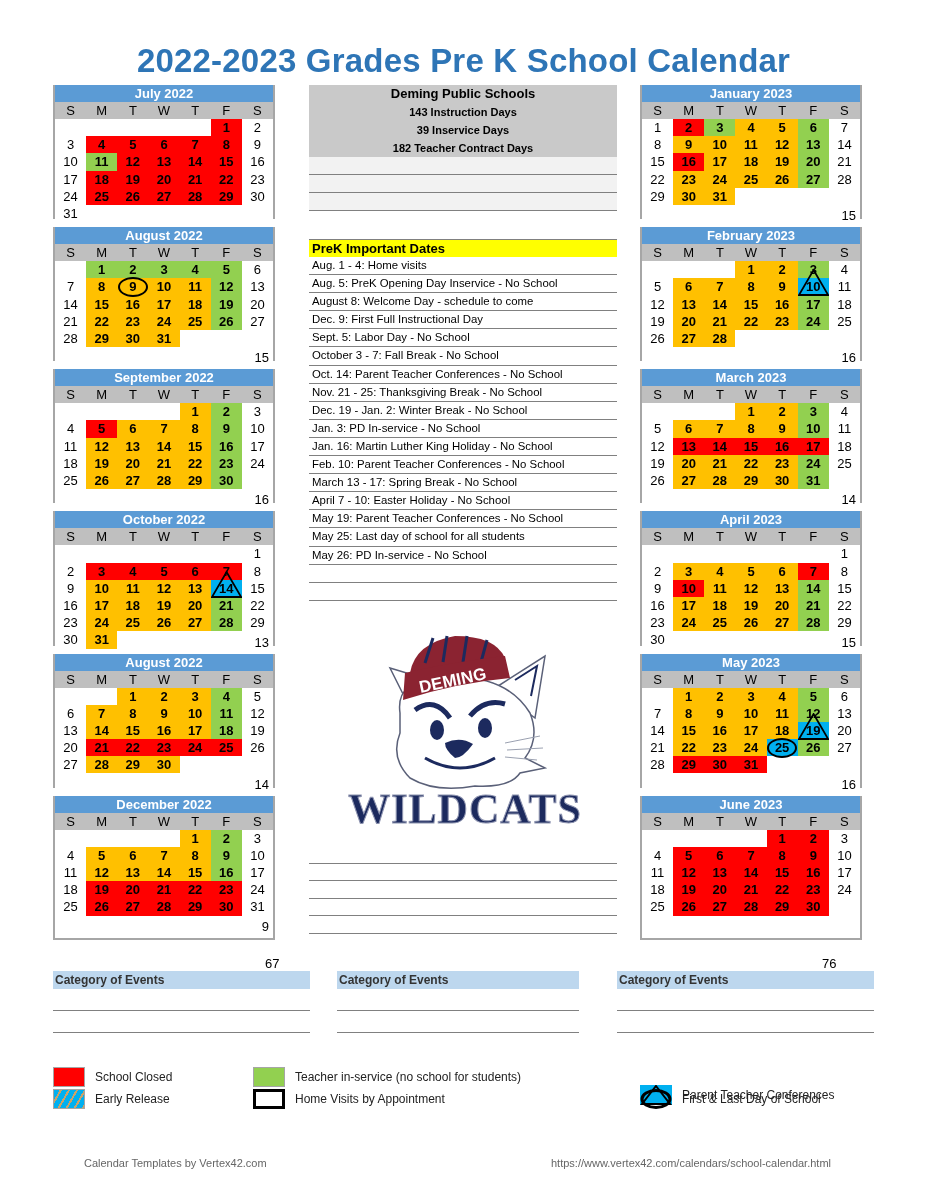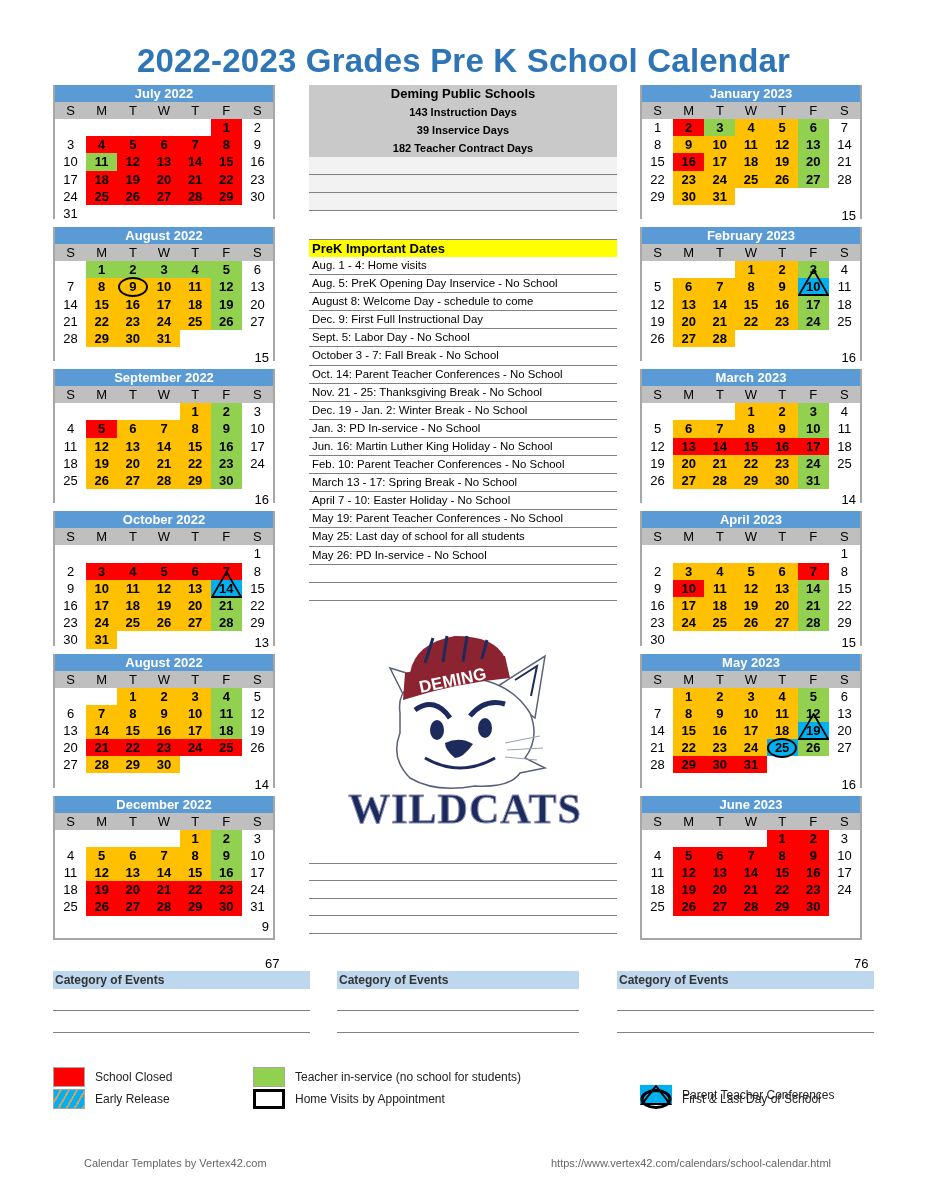--- a/index.html
+++ b/index.html
@@ -740,21 +740,21 @@
         <div class="cell empty" style="height: 17.2px; line-height: 17.2px;"></div>
         <div class="cell empty" style="height: 17.2px; line-height: 17.2px;"></div>
         <div class="cell empty" style="height: 17.2px; line-height: 17.2px;"></div>
         <div class="cell empty" style="height: 17.2px; line-height: 17.2px;"></div>
       </div>
       <div class="total-row" style="height: 7px; line-height: 7px; margin-top: -10px; margin-bottom: 8px;"></div>
     </div>
   </div>
 
 <div class="outside-total" style="left:265px; top:956px;">67</div>
-<div class="outside-total" style="left:854px; top:956px;text-align:center;">76</div>
+<div class="outside-total" style="left:822px; top:956px;text-align:center;">76</div>
 
 <div class="mid">
   <div class="info-box">
     <div class="l1">Deming Public Schools</div>
     <div class="l2">143 Instruction Days</div>
     <div class="l2">39 Inservice Days</div>
     <div class="l2">182 Teacher Contract Days</div>
   </div>
   <div class="blank-line"></div>
   <div class="blank-line"></div>
@@ -764,21 +764,21 @@
       <div class="date-item">Aug. 1 - 4: Home visits</div>
       <div class="date-item">Aug. 5: PreK Opening Day Inservice - No School</div>
       <div class="date-item">August 8: Welcome Day - schedule to come</div>
       <div class="date-item">Dec. 9: First Full Instructional Day</div>
       <div class="date-item">Sept. 5: Labor Day - No School</div>
       <div class="date-item">October 3 - 7: Fall Break - No School</div>
       <div class="date-item">Oct. 14: Parent Teacher Conferences - No School</div>
       <div class="date-item">Nov. 21 - 25: Thanksgiving Break - No School</div>
       <div class="date-item">Dec. 19 - Jan. 2: Winter Break - No School</div>
       <div class="date-item">Jan. 3: PD In-service - No School</div>
-      <div class="date-item">Jun. 16: Martin Luther King Holiday - No School</div>
+      <div class="date-item">Jan. 16: Martin Luther King Holiday - No School</div>
       <div class="date-item">Feb. 10: Parent Teacher Conferences - No School</div>
       <div class="date-item">March 13 - 17: Spring Break - No School</div>
       <div class="date-item">April 7 - 10: Easter Holiday - No School</div>
       <div class="date-item">May 19: Parent Teacher Conferences - No School</div>
       <div class="date-item">May 25: Last day of school for all students</div>
       <div class="date-item">May 26: PD In-service - No School</div>
     </div>
   <div class="date-blank"></div>
   <div class="date-blank"></div>
 </div>

